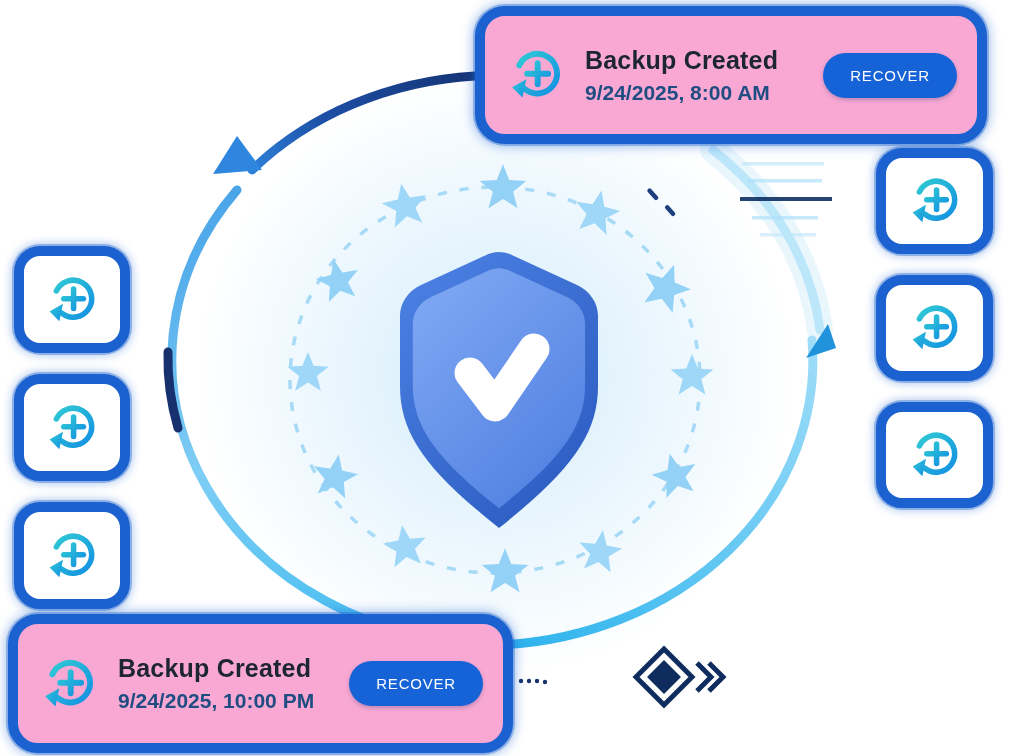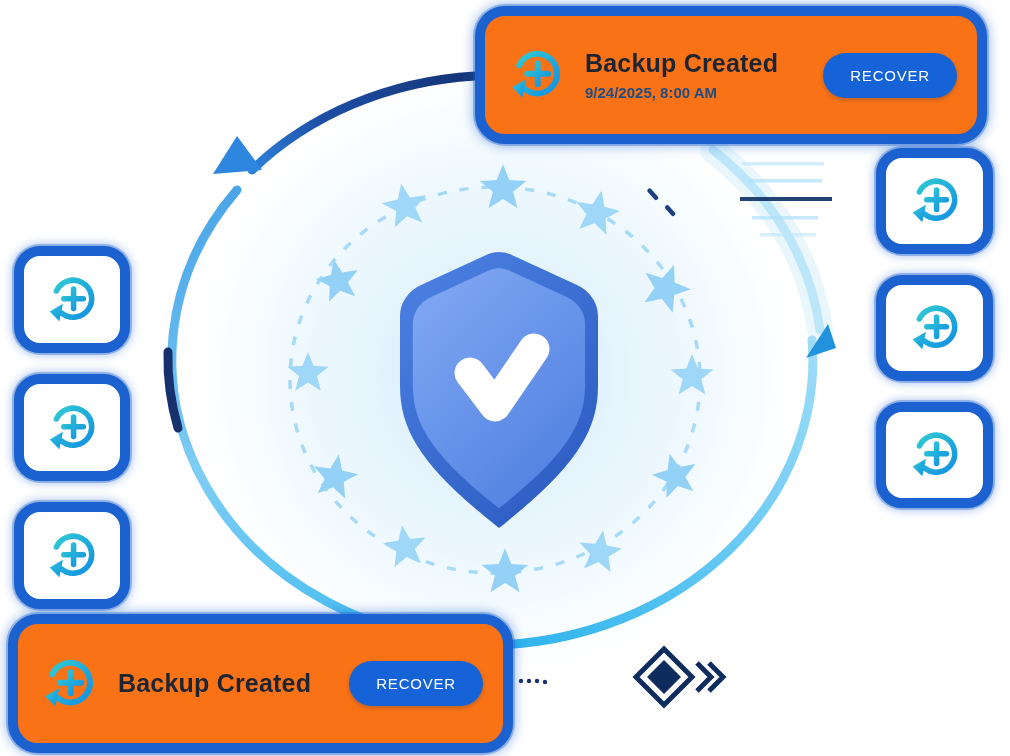--- a/index.html
+++ b/index.html
@@ -5,30 +5,30 @@
   html,body{margin:0;padding:0;background:#fff;}
   #stage{
     position:relative;width:1010px;height:756px;background:#fff;overflow:hidden;
     font-family:"Liberation Sans","DejaVu Sans",sans-serif;
   }
   svg{display:block;}
   #deco{position:absolute;left:0;top:0;z-index:1;}
   #shield-wrap{position:absolute;left:383px;top:246px;z-index:2;}
   
   .notif-card{
-    position:absolute;z-index:5;background:#f97316;
+    position:absolute;z-index:5;background:#f9a8d4;
     border:10px solid var(--card_border,#1b61cf);border-radius:30px;
     box-shadow:0 0 0 2px rgba(27,97,207,.35),0 0 12px 2px rgba(27,97,207,.45);
     display:flex;align-items:center;gap:18px;box-sizing:border-box;padding:0 20px;
   }
   #card-top{left:475px;top:6px;width:512px;height:138px;}
   #card-bottom{left:8px;top:614px;width:505px;height:139px;}
   .notif-texts{display:flex;flex-direction:column;gap:6px;}
   .notif-title{font-size:25px;font-weight:700;color:var(--title_text,#1d2533);letter-spacing:.2px;}
-  .notif-time{font-size:15px;font-weight:700;color:var(--timestamp_text,#1f4d82);}
+  .notif-time{font-size:21px;font-weight:700;color:var(--timestamp_text,#1f4d82);}
   .recover-btn{
     margin-left:auto;border:none;cursor:pointer;background:var(--accent_button,#1563d6);
     color:#fff;font-family:inherit;font-weight:400;font-size:15px;letter-spacing:.8px;
     padding:14px 27px;border-radius:24px;box-shadow:0 2px 4px rgba(10,40,90,.25);
   }
   
   .tile{
     position:absolute;z-index:5;background:#fff;box-sizing:border-box;
     border:10px solid var(--card_border,#1b61cf);border-radius:26px;
     box-shadow:0 0 0 2px rgba(27,97,207,.35),0 0 10px 2px rgba(27,97,207,.4);
@@ -174,20 +174,21 @@
     </div>
     <button class="recover-btn">RECOVER</button>
   </div>
 
   <div class="notif-card" id="card-bottom">
     <svg width="62" height="62" viewBox="0 0 48 48">
         <use href="#sym-backup"></use>
       </svg>
     <div class="notif-texts">
       <div class="notif-title">Backup Created</div>
+      <div class="notif-time">9/24/2025, 10:00 PM</div>
     </div>
     <button class="recover-btn">RECOVER</button>
   </div>
 
   <div class="tile tile-left" id="tile-l1">
     <svg width="58" height="58" viewBox="0 0 48 48">
         <use href="#sym-backup"></use>
       </svg>
   </div>
   <div class="tile tile-left" id="tile-l2">

